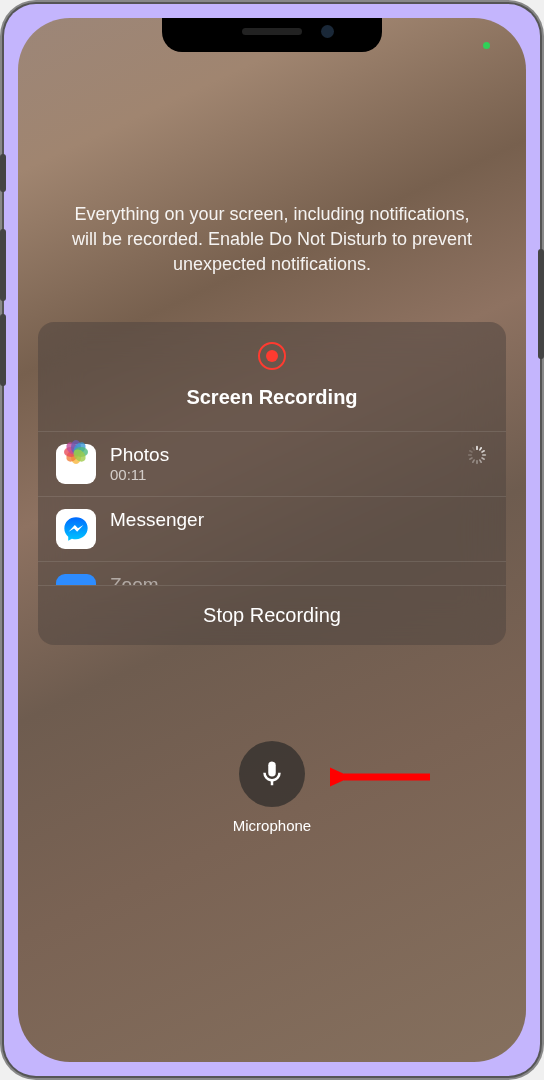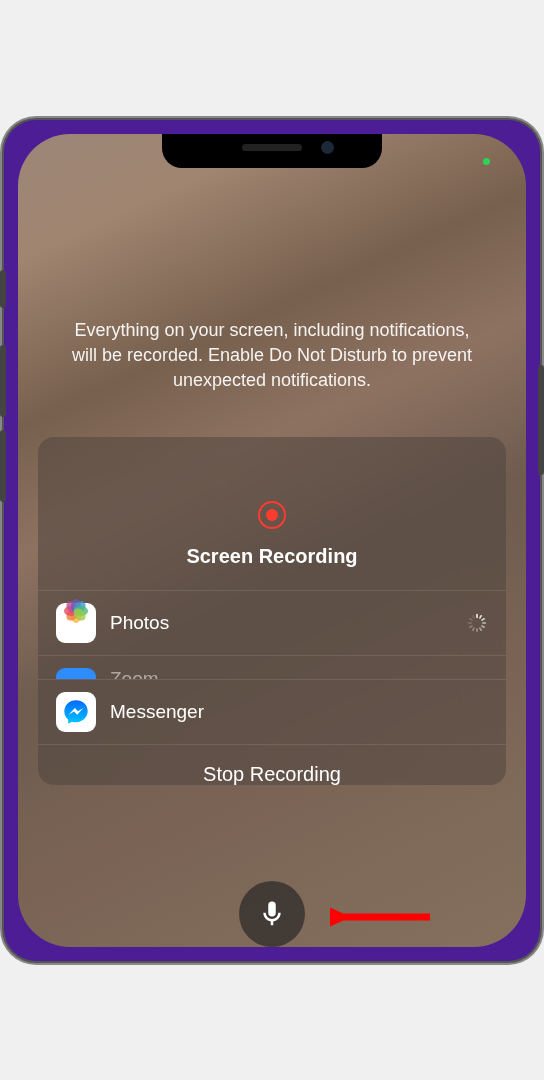--- a/index.html
+++ b/index.html
@@ -8,22 +8,22 @@
       height: 1080px;
       background: #f0f0f0;
       display: flex;
       align-items: center;
       justify-content: center;
       font-family: -apple-system, 'Helvetica Neue', Arial, sans-serif;
       position: relative;
     }
     .phone-frame {
       width: 536px;
-      height: 841px;
-      background: #4c1d95;
+      height: 1072px;
+      background: #c4b5fd;
       border-radius: 32px;
       padding: 14px;
       position: relative;
       box-shadow: 0 0 0 2px #555, 0 0 0 4px #888;
     }
     .side-btn {
       position: absolute;
       background: #444;
       width: 6px;
       border-radius: 3px;
@@ -102,21 +102,20 @@
     .card {
       margin: 44px 20px 0;
       background: rgba(80,70,64,0.55);
       border-radius: 16px;
       overflow: hidden;
       backdrop-filter: blur(20px);
     }
     .card-header {
       text-align: center;
       padding: 20px 0 12px;
-      margin-top: 44px;
     }
     .rec-icon {
       width: 28px;
       height: 28px;
       border: 2px solid #ff3b30;
       border-radius: 50%;
       display: inline-flex;
       align-items: center;
       justify-content: center;
       margin-bottom: 16px;
@@ -129,21 +128,20 @@
       border-radius: 50%;
     }
     .card-title {
       color: #fff;
       font-size: 20px;
       font-weight: 600;
       padding-bottom: 10px;
     }
     .row {
       display: flex;
-      align-items: center;
       padding: 12px 18px;
       border-top: 1px solid rgba(255,255,255,0.1);
       gap: 14px;
       cursor: pointer;
     }
     .app-icon {
       width: 40px;
       height: 40px;
       border-radius: 9px;
       flex-shrink: 0;
@@ -251,20 +249,21 @@
                 <span></span>
                 <span></span>
                 <span></span>
                 <span></span>
                 <span></span>
                 <span></span>
               </div>
           </div>
           <div class="row-text">
             <span class="row-label">Photos</span>
+            <span class="row-sub">00:11</span>
           </div>
           <div class="spinner">
             <svg viewBox="0 0 24 24" width="20" height="20">
               <g fill="rgba(255,255,255,0.9)">
                 <rect x="11" y="1" width="2" height="5" rx="1" opacity="1"></rect>
                 <rect x="11" y="1" width="2" height="5" rx="1" opacity=".9" transform="rotate(30 12 12)"></rect>
                 <rect x="11" y="1" width="2" height="5" rx="1" opacity=".8" transform="rotate(60 12 12)"></rect>
                 <rect x="11" y="1" width="2" height="5" rx="1" opacity=".7" transform="rotate(90 12 12)"></rect>
                 <rect x="11" y="1" width="2" height="5" rx="1" opacity=".6" transform="rotate(120 12 12)"></rect>
                 <rect x="11" y="1" width="2" height="5" rx="1" opacity=".5" transform="rotate(150 12 12)"></rect>
@@ -272,57 +271,58 @@
                 <rect x="11" y="1" width="2" height="5" rx="1" opacity=".35" transform="rotate(210 12 12)"></rect>
                 <rect x="11" y="1" width="2" height="5" rx="1" opacity=".3" transform="rotate(240 12 12)"></rect>
                 <rect x="11" y="1" width="2" height="5" rx="1" opacity=".25" transform="rotate(270 12 12)"></rect>
                 <rect x="11" y="1" width="2" height="5" rx="1" opacity=".2" transform="rotate(300 12 12)"></rect>
                 <rect x="11" y="1" width="2" height="5" rx="1" opacity=".15" transform="rotate(330 12 12)"></rect>
               </g>
             </svg>
           </div>
         </div>
 
-        <div class="row row-partial">
-          <div class="app-icon app-zoom">
-            
-          </div>
-          <div class="row-text">
-            <span class="row-label">Zoom</span>
-          </div>
-        </div>
-
         <div class="row">
           <div class="app-icon app-messenger">
             <svg class="messenger-svg" viewBox="0 0 36 36">
               <defs>
                   <linearGradient id="mg" x1="0" y1="0" x2="0" y2="1">
                     <stop offset="0" stop-color="#006AFF"></stop>
                     <stop offset="1" stop-color="#00C6FF"></stop>
                   </linearGradient>
                 </defs>
               <path fill="url(#mg)" d="M18 3C9.7 3 3 9.2 3 17.3c0 4.3 1.9 8 5 10.6v5.1l4.7-2.6c1.6.5 3.4.7 5.3.7 8.3 0 15-6.2 15-14.3S26.3 3 18 3z"></path>
               <path fill="#fff" d="M8.5 21.5l8-8.5 4 4 7-4-8 8.5-4-4z"></path>
             </svg>
           </div>
           <div class="row-text">
             <span class="row-label">Messenger</span>
           </div>
         </div>
 
+        <div class="row row-partial">
+          <div class="app-icon app-zoom">
+            
+          </div>
+          <div class="row-text">
+            <span class="row-label">Zoom</span>
+          </div>
+        </div>
+
         <div class="stop-row">Stop Recording</div>
       </div>
 
       <div class="mic-area">
         <div class="mic-btn">
           <svg width="30" height="30" viewBox="0 0 24 24">
             <path fill="#fff" d="M12 14a3 3 0 0 0 3-3V5a3 3 0 0 0-6 0v6a3 3 0 0 0 3 3z"></path>
             <path fill="#fff" d="M17 11a5 5 0 0 1-10 0H5a7 7 0 0 0 6 6.92V21h2v-3.08A7 7 0 0 0 19 11z"></path>
           </svg>
         </div>
+        <div class="mic-label">Microphone</div>
         <svg class="arrow" width="110" height="48">
           <defs>
               <marker id="ah" markerWidth="12" markerHeight="12" refX="2" refY="6" orient="auto">
                 <path d="M12 1 L1 6 L12 11 Z" fill="#ff0000"></path>
               </marker>
             </defs>
           <line x1="100" y1="14" x2="14" y2="14" stroke="#ff0000" stroke-width="7" marker-end="url(#ah)"></line>
         </svg>
       </div>
 

